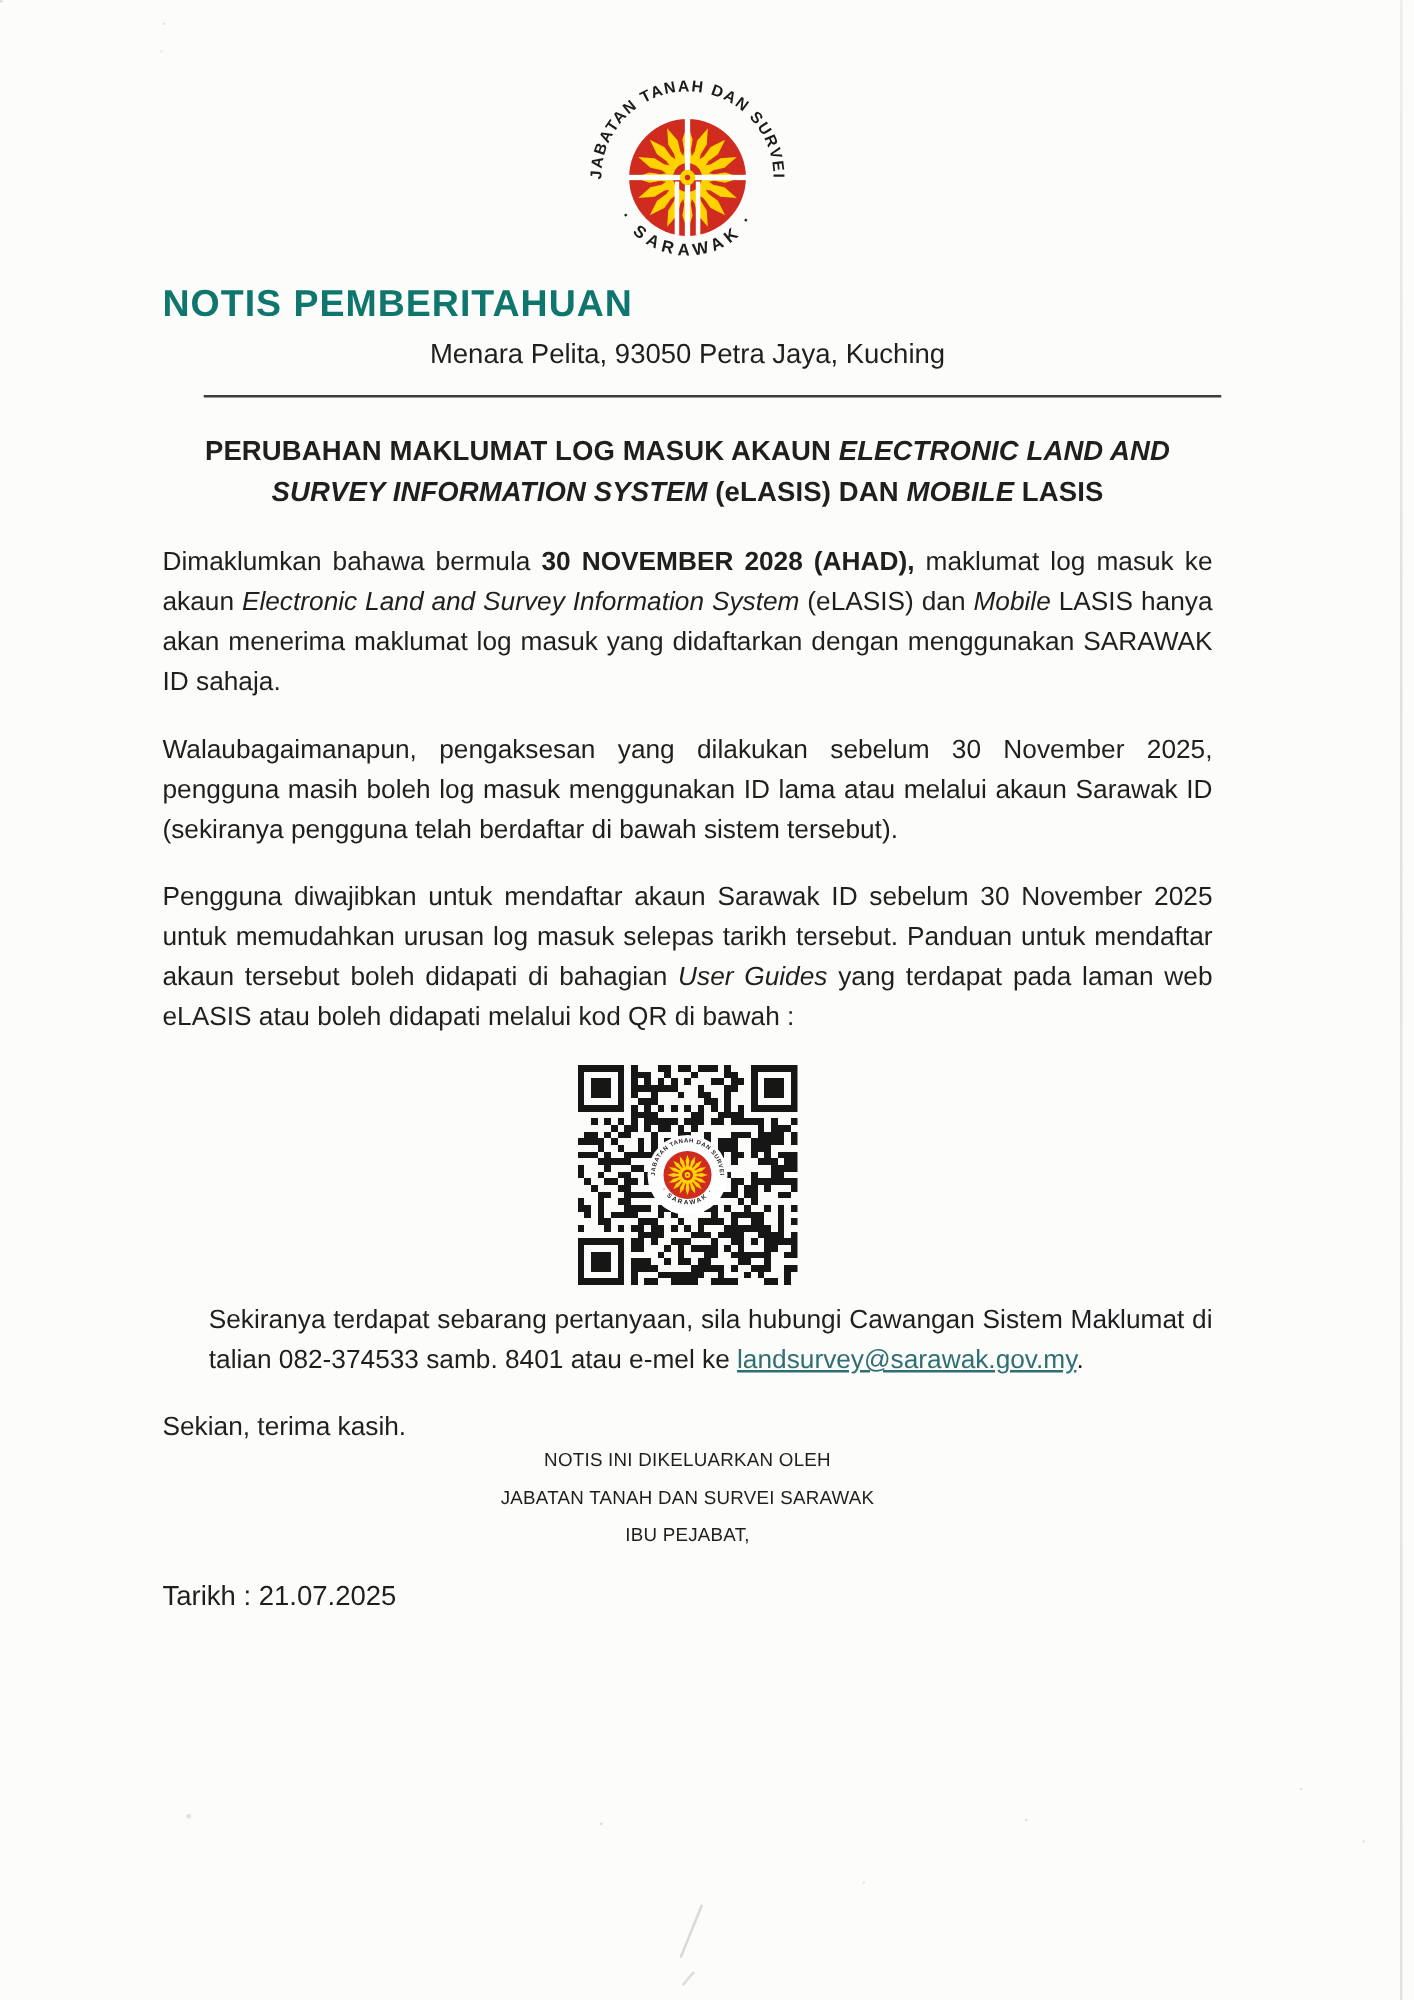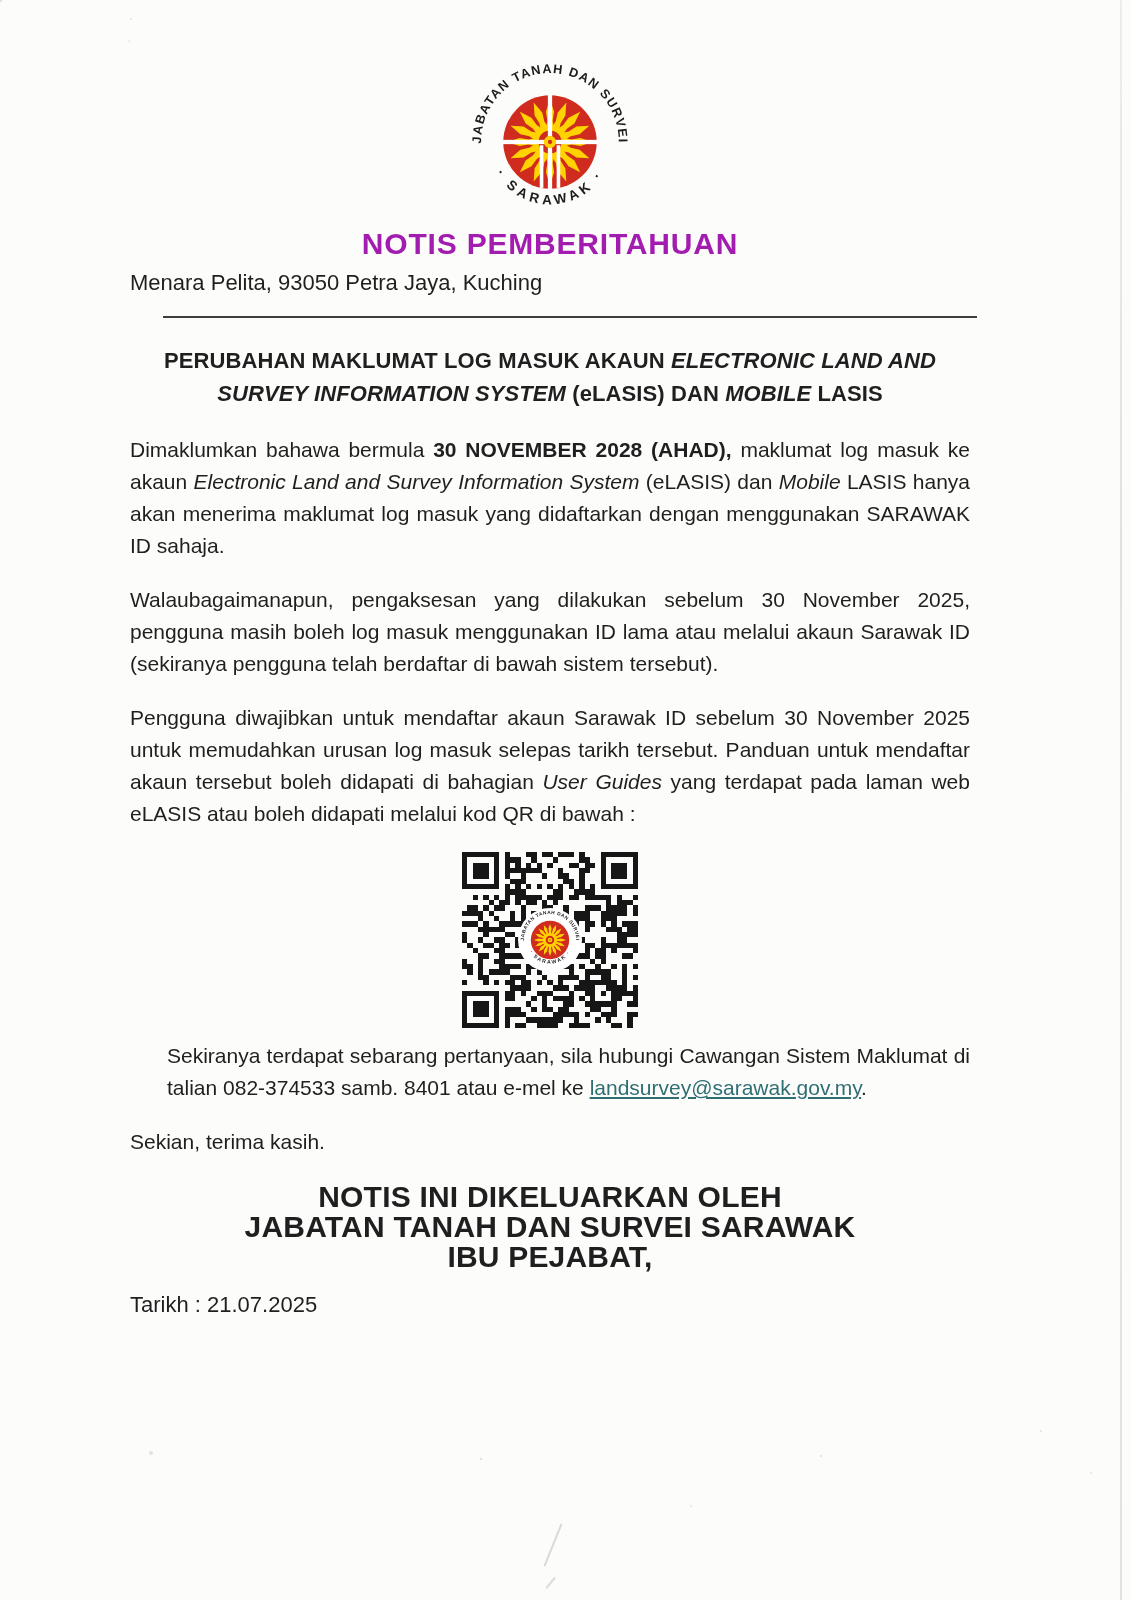--- a/index.html
+++ b/index.html
@@ -23,26 +23,26 @@
   }
   .content{padding:0 161px 0 130px;}
 
   .logo-wrap{display:flex;justify-content:center;margin-top:60px;}
   .logo-svg{width:164px;height:164px;display:block;}
   .arc-text{font-family:"Liberation Sans", sans-serif;font-weight:bold;fill:#1c1c1c;text-anchor:middle;}
   .arc-top{font-size:15.5px;letter-spacing:1.6px;}
   .arc-bot{font-size:16.5px;letter-spacing:5px;}
 
   .title{
-    margin:2px 0 0 0;text-align:center;
+    margin:2px 0 0 0;text-align:left;
     font-size:30px;font-weight:bold;letter-spacing:.8px;line-height:36px;
-    color:#a21caf;
+    color:#0f766e;
   }
   .office{margin-top:40px;text-align:center;font-size:25.5px;font-weight:bold;letter-spacing:.2px;}
-  .addr{margin-top:8px;font-size:22px;}
+  .addr{margin-top:8px;text-align:center;font-size:22px;}
   .rule{margin-top:20px;margin-left:33px;width:814px;border-top:2px solid #3d3d3d;height:0;}
 
   .subject{
     margin-top:26px;text-align:center;
     font-size:22px;font-weight:bold;line-height:33px;letter-spacing:.1px;
   }
 
   .para{margin:0;font-size:21px;line-height:32px;text-align:justify;}
   .p1{margin-top:24px;}
   .p2{margin-top:22px;}
@@ -58,21 +58,21 @@
     width:64px;height:64px;background:#fff;border-radius:50%;
     display:flex;align-items:center;justify-content:center;
   }
   .qr-logo .logo-svg{width:62px;height:62px;}
 
   .email-link{color:var(--link-color);text-decoration:underline;cursor:pointer;}
   .b{font-weight:bold;}
   .i{font-style:italic;}
 
   .closing{margin-top:26px;font-size:21px;}
-  .issuer{margin-top:28px;text-align:center;font-size:30px;font-weight:bold;line-height:30px;letter-spacing:.2px;}
+  .issuer{text-align:center;font-size:15px;font-weight:normal;line-height:30px;letter-spacing:.2px;}
   .date{margin-top:20px;font-size:22px;}
 
   
   .scan-edge{
     position:absolute;top:0;right:9px;width:2px;height:1600px;
     background:linear-gradient(180deg,#e8ece8 0%,#d8ded9 35%,#dfe4df 60%,#d9dfd9 100%);
     opacity:.85;
   }
   .squiggle{
     position:absolute;left:552px;top:1522px;width:2px;height:46px;

